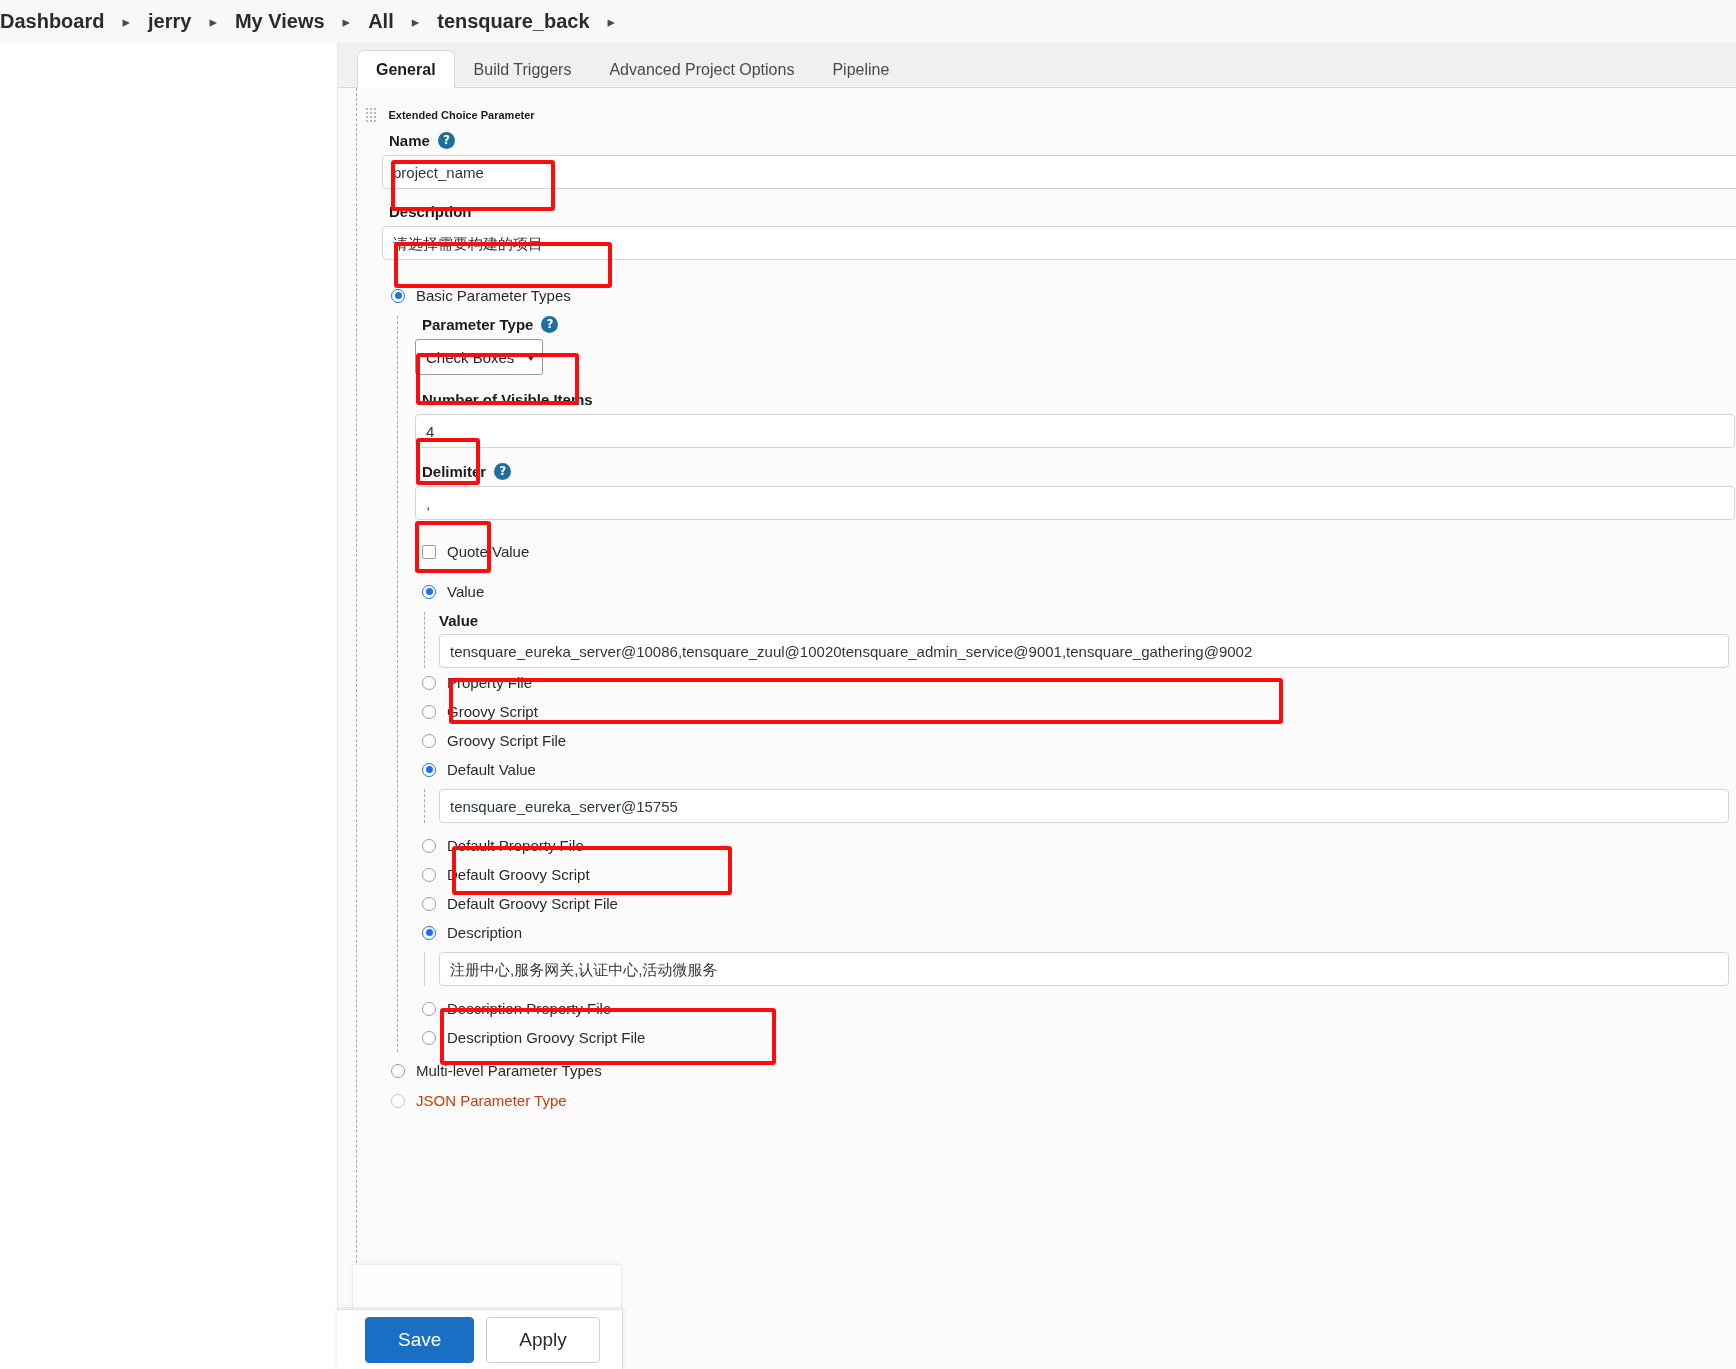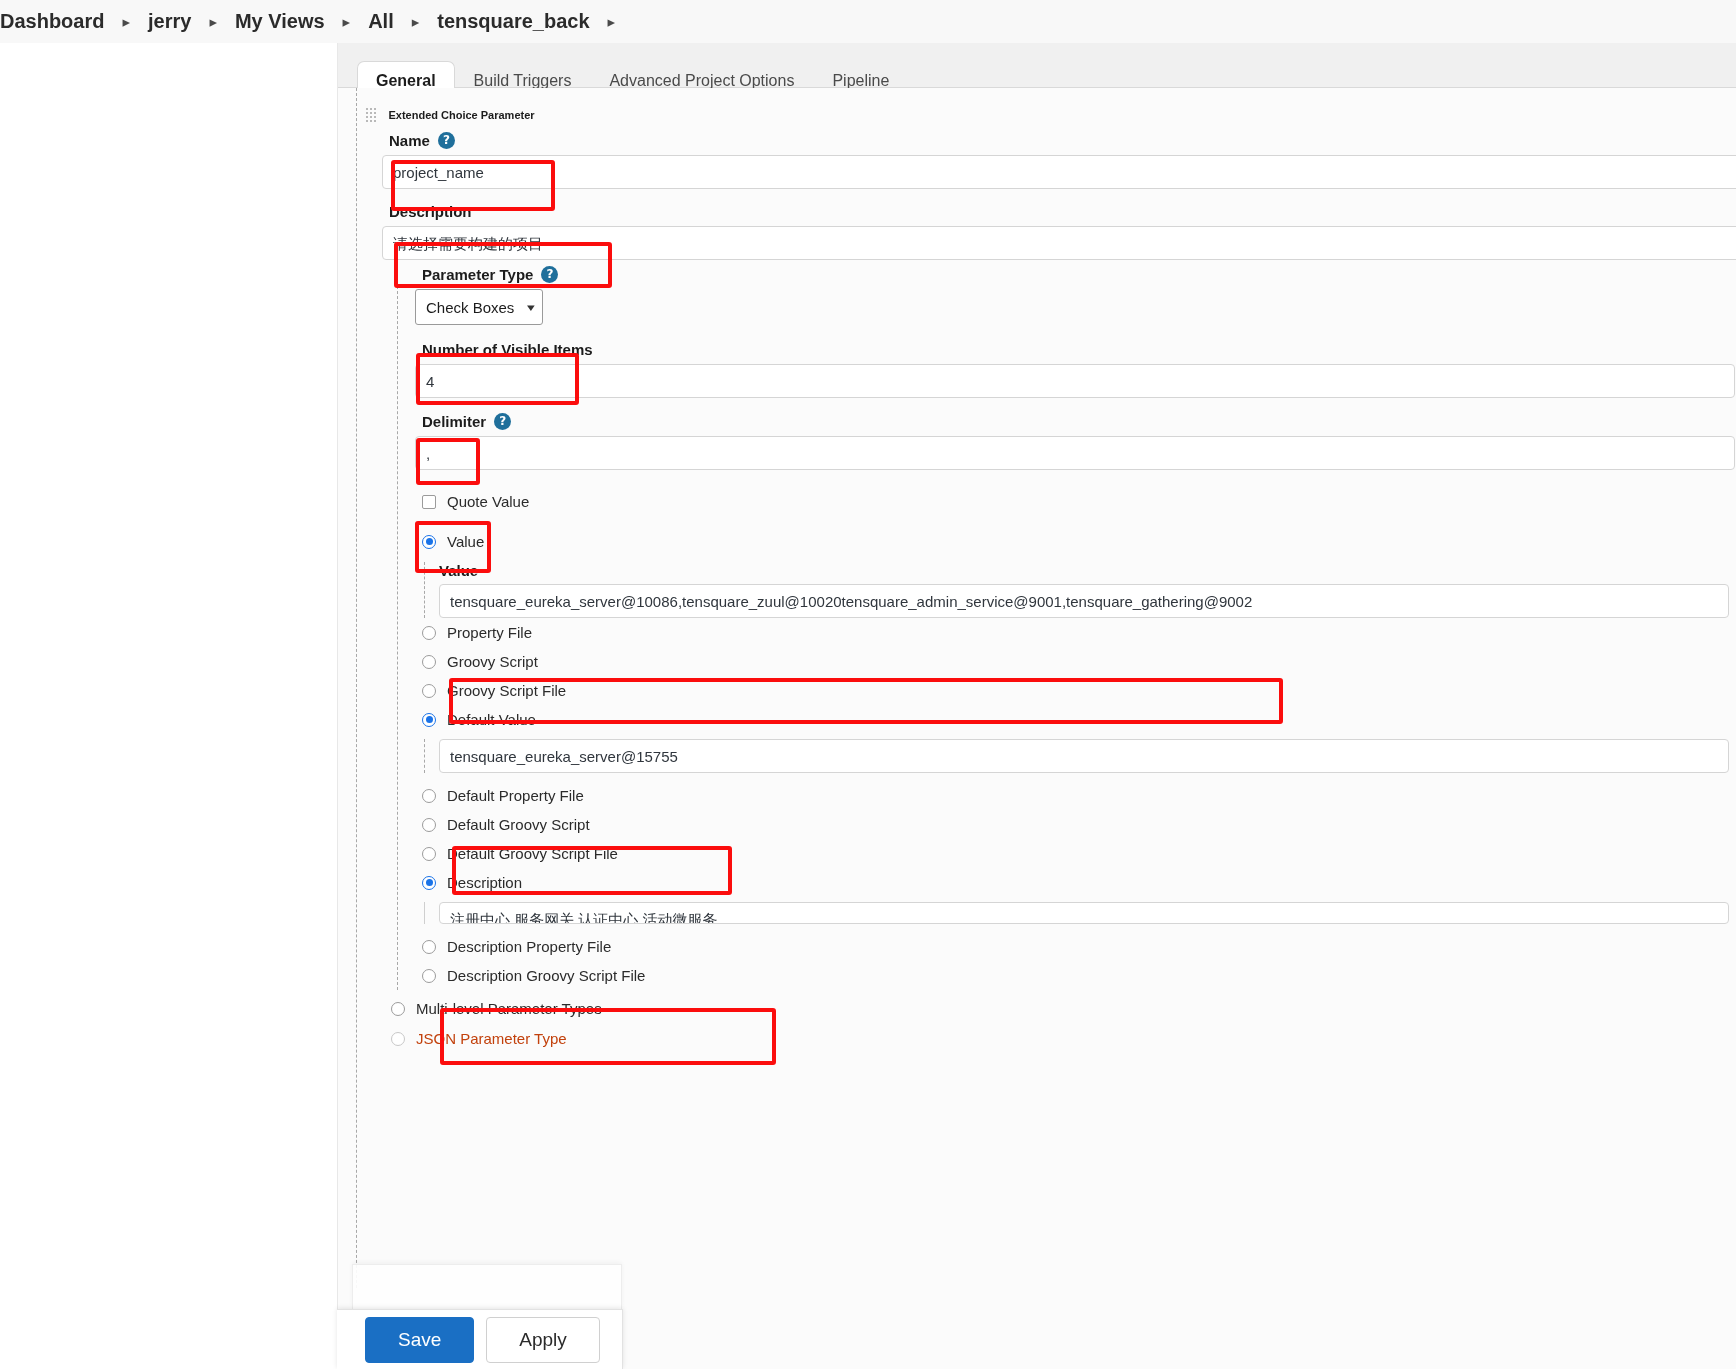--- a/index.html
+++ b/index.html
@@ -67,21 +67,21 @@
   .tab {
     font-size: 16px;
     color: #4a4a4a;
     padding: 10px 18px 11px 18px;
     white-space: nowrap;
     background: transparent;
     border: 1px solid transparent;
     border-bottom: none;
     border-radius: 7px 7px 0 0;
     position: relative;
-    top: 14px;
+    top: 3px;
   }
   .tab.active {
     background: #ffffff;
     color: #1c1c1c;
     font-weight: bold;
     border-color: #d9d9d9;
   }
 
   
   .form-body {
@@ -346,20 +346,26 @@
 
           <div style="padding-left: 31px; margin-top: 14px;">
             <div class="field-label">
               <span>Description</span>
             </div>
           </div>
           <div style="padding-left: 24px;">
             <div class="jk-input" style="width: 1360px; height: 34px;">请选择需要构建的项目</div>
           </div>
 
+          <div style="padding-left: 33px; margin-top: 21px;">
+            <div class="opt-row">
+              <span class="radio checked"></span>
+              <span class="opt-label">Basic Parameter Types</span>
+            </div>
+          </div>
 
           <div class="indent-guide" style="margin-left: 39px; margin-top: 6px;">
 
             <div class="field-label" style="margin-top: 4px;">
               <span>Parameter Type</span>
               <span class="help-icon">?</span>
             </div>
             <div style="margin: 4px 0 0 -7px;">
               <div class="jk-select">
                 <span>Check Boxes</span>
@@ -435,21 +441,21 @@
                 <span class="radio"></span>
                 <span class="opt-label">Default Groovy Script File</span>
               </div>
               <div class="opt-row">
                 <span class="radio checked"></span>
                 <span class="opt-label">Description</span>
               </div>
             </div>
 
             <div class="indent-guide-solid" style="margin-left: 2px; margin-top: 5px; padding-left: 14px;">
-              <div class="jk-input" style="width: 1290px; height: 22px;">注册中心,服务网关,认证中心,活动微服务</div>
+              <div class="jk-input" style="width: 1290px; height: 34px;">注册中心,服务网关,认证中心,活动微服务</div>
             </div>
 
             <div style="margin-top: 8px;">
               <div class="opt-row">
                 <span class="radio"></span>
                 <span class="opt-label">Description Property File</span>
               </div>
               <div class="opt-row">
                 <span class="radio"></span>
                 <span class="opt-label">Description Groovy Script File</span>

